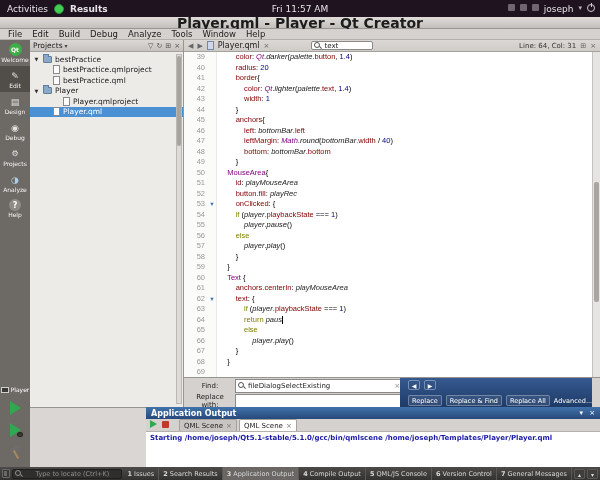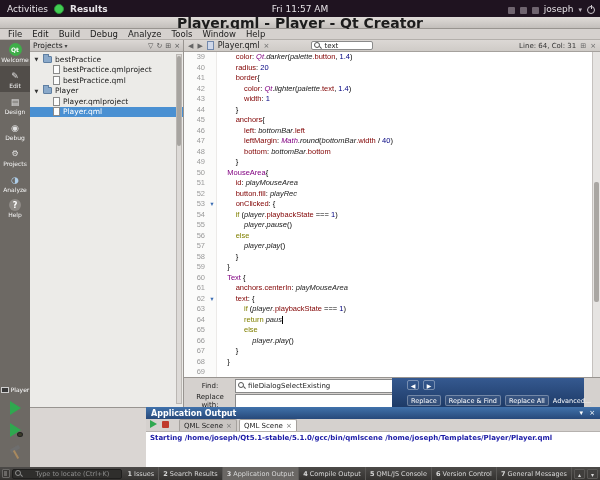--- a/index.html
+++ b/index.html
@@ -6,21 +6,21 @@
   html,body{width:600px;height:480px;overflow:hidden}
   body{font-family:"DejaVu Sans",sans-serif;background:#000;position:relative}
   #screen{position:absolute;inset:0;background:#d5d1ce}
 
   
   #gnome-bar{position:absolute;left:0;top:0;width:600px;height:17px;background:#1f1320;color:#e6e2e6;font-size:9px;display:flex;align-items:center}
   .gb-left{display:flex;align-items:center;gap:6px;padding-left:7px}
   .qt-dot{width:10px;height:10px;border-radius:50%;background:#41cd52;border:1px solid #2c8f3a;display:inline-block}
   .gb-app{font-weight:bold}
   #gb-clock{position:absolute;left:50%;transform:translateX(-50%)}
-  .gb-right{position:absolute;right:5px;display:flex;align-items:flex-end;gap:5px}
+  .gb-right{position:absolute;right:5px;display:flex;align-items:flex-start;gap:5px}
   .tray-ic{width:7px;height:7px;background:#6f646f;border-radius:1px;display:inline-block}
   .power-ic{width:8px;height:8px;border:1px solid #cfc9cf;border-radius:50%;display:inline-block;position:relative}
   .power-ic::after{content:"";position:absolute;left:3px;top:-2px;width:1px;height:4px;background:#cfc9cf}
   .gb-caret{font-size:7px;color:#bdb5bd}
 
   
   #title-bar{position:absolute;left:0;top:17px;width:600px;height:12px;background:linear-gradient(#dfdbd8,#c3bfbb);border-bottom:1px solid #989490;font-size:14px;font-weight:bold;color:#1c1c1c;text-align:center;line-height:12px}
   #menu-bar{position:absolute;left:0;top:29px;width:600px;height:11px;background:#d5d1ce;border-bottom:1px solid #b3afab;display:flex;align-items:center;font-size:8.5px;color:#1c1c1c;padding-left:3px}
   .menu-item{padding:0 5px;cursor:default}
 
@@ -88,21 +88,21 @@
   .cursor{display:inline-block;width:1px;height:8px;background:#000;vertical-align:text-bottom}
   .ed-vsb{position:absolute;right:0;top:0;width:8px;height:325px;background:#e6e4e2;border-left:1px solid #c5c1be}
   .ed-vsb .handle{position:absolute;left:1px;top:130px;width:5px;height:120px;background:#a9a6a2;border-radius:2px}
 
   
   #find-panel{position:absolute;left:184px;top:377px;width:416px;height:30px;background:#d5d1ce;border-top:1px solid #989490;font-size:7px;color:#1c1c1c}
   .find-row{height:15px;display:flex;align-items:center;gap:3px;padding-left:4px}
   .find-label{width:44px;text-align:center;flex:none}
   .find-input{width:168px;height:14px;background:#fff;border:1px solid #8a8a8a;display:flex;align-items:center;gap:2px;padding:0 2px;font-size:7px}
   .clear-x{margin-left:auto;color:#888;font-size:7px}
-  #find-right{position:absolute;right:16px;top:0;width:192px;height:30px;background:linear-gradient(#355990,#1d3a66);display:flex;flex-direction:column;justify-content:space-between;padding:2px 15px}
+  #find-right{position:absolute;right:8px;top:0;width:192px;height:30px;background:linear-gradient(#355990,#1d3a66);display:flex;flex-direction:column;justify-content:space-between;padding:2px 8px}
   .fr-row{display:flex;align-items:center;gap:4px;color:#fff;font-size:6.5px}
   .fr-arrow{width:12px;height:10px;border:1px solid rgba(255,255,255,.35);border-radius:2px;text-align:center;line-height:10px;font-size:6px}
   .fr-btn{padding:0 3px;height:11px;line-height:10px;border:1px solid rgba(255,255,255,.3);border-radius:2px;background:rgba(255,255,255,.08);white-space:nowrap}
   .fr-adv{margin-left:auto;white-space:nowrap}
 
   
   #output-filler{position:absolute;left:30px;top:407px;width:116px;height:60px;background:#dad6d3;border-top:1px solid #989490}
   #output-pane{position:absolute;left:146px;top:407px;width:454px;height:60px;background:#fff}
   #output-header{height:12px;background:linear-gradient(#4172ab,#27497a);color:#fff;font-size:8px;font-weight:bold;display:flex;align-items:center;padding:0 5px}
   .oh-icons{margin-left:auto;display:flex;gap:6px;font-size:7px;font-weight:normal}
@@ -238,21 +238,21 @@
         <div class="tree-row" style="padding-left: 13px;">
           <span class="tw"></span>
           <span class="file-ic"></span>
           <span class="tlabel">bestPractice.qml</span>
         </div>
         <div class="tree-row" style="padding-left: 3px;">
           <span class="tw">▼</span>
           <span class="folder-ic"></span>
           <span class="tlabel">Player</span>
         </div>
-        <div class="tree-row" style="padding-left: 13px;">
+        <div class="tree-row" style="padding-left: 23px;">
           <span class="tw"></span>
           <span class="file-ic"></span>
           <span class="tlabel">Player.qmlproject</span>
         </div>
         <div class="tree-row selected" style="padding-left: 13px;">
           <span class="tw"></span>
           <span class="file-ic"></span>
           <span class="tlabel">Player.qml</span>
         </div>
       </div>

